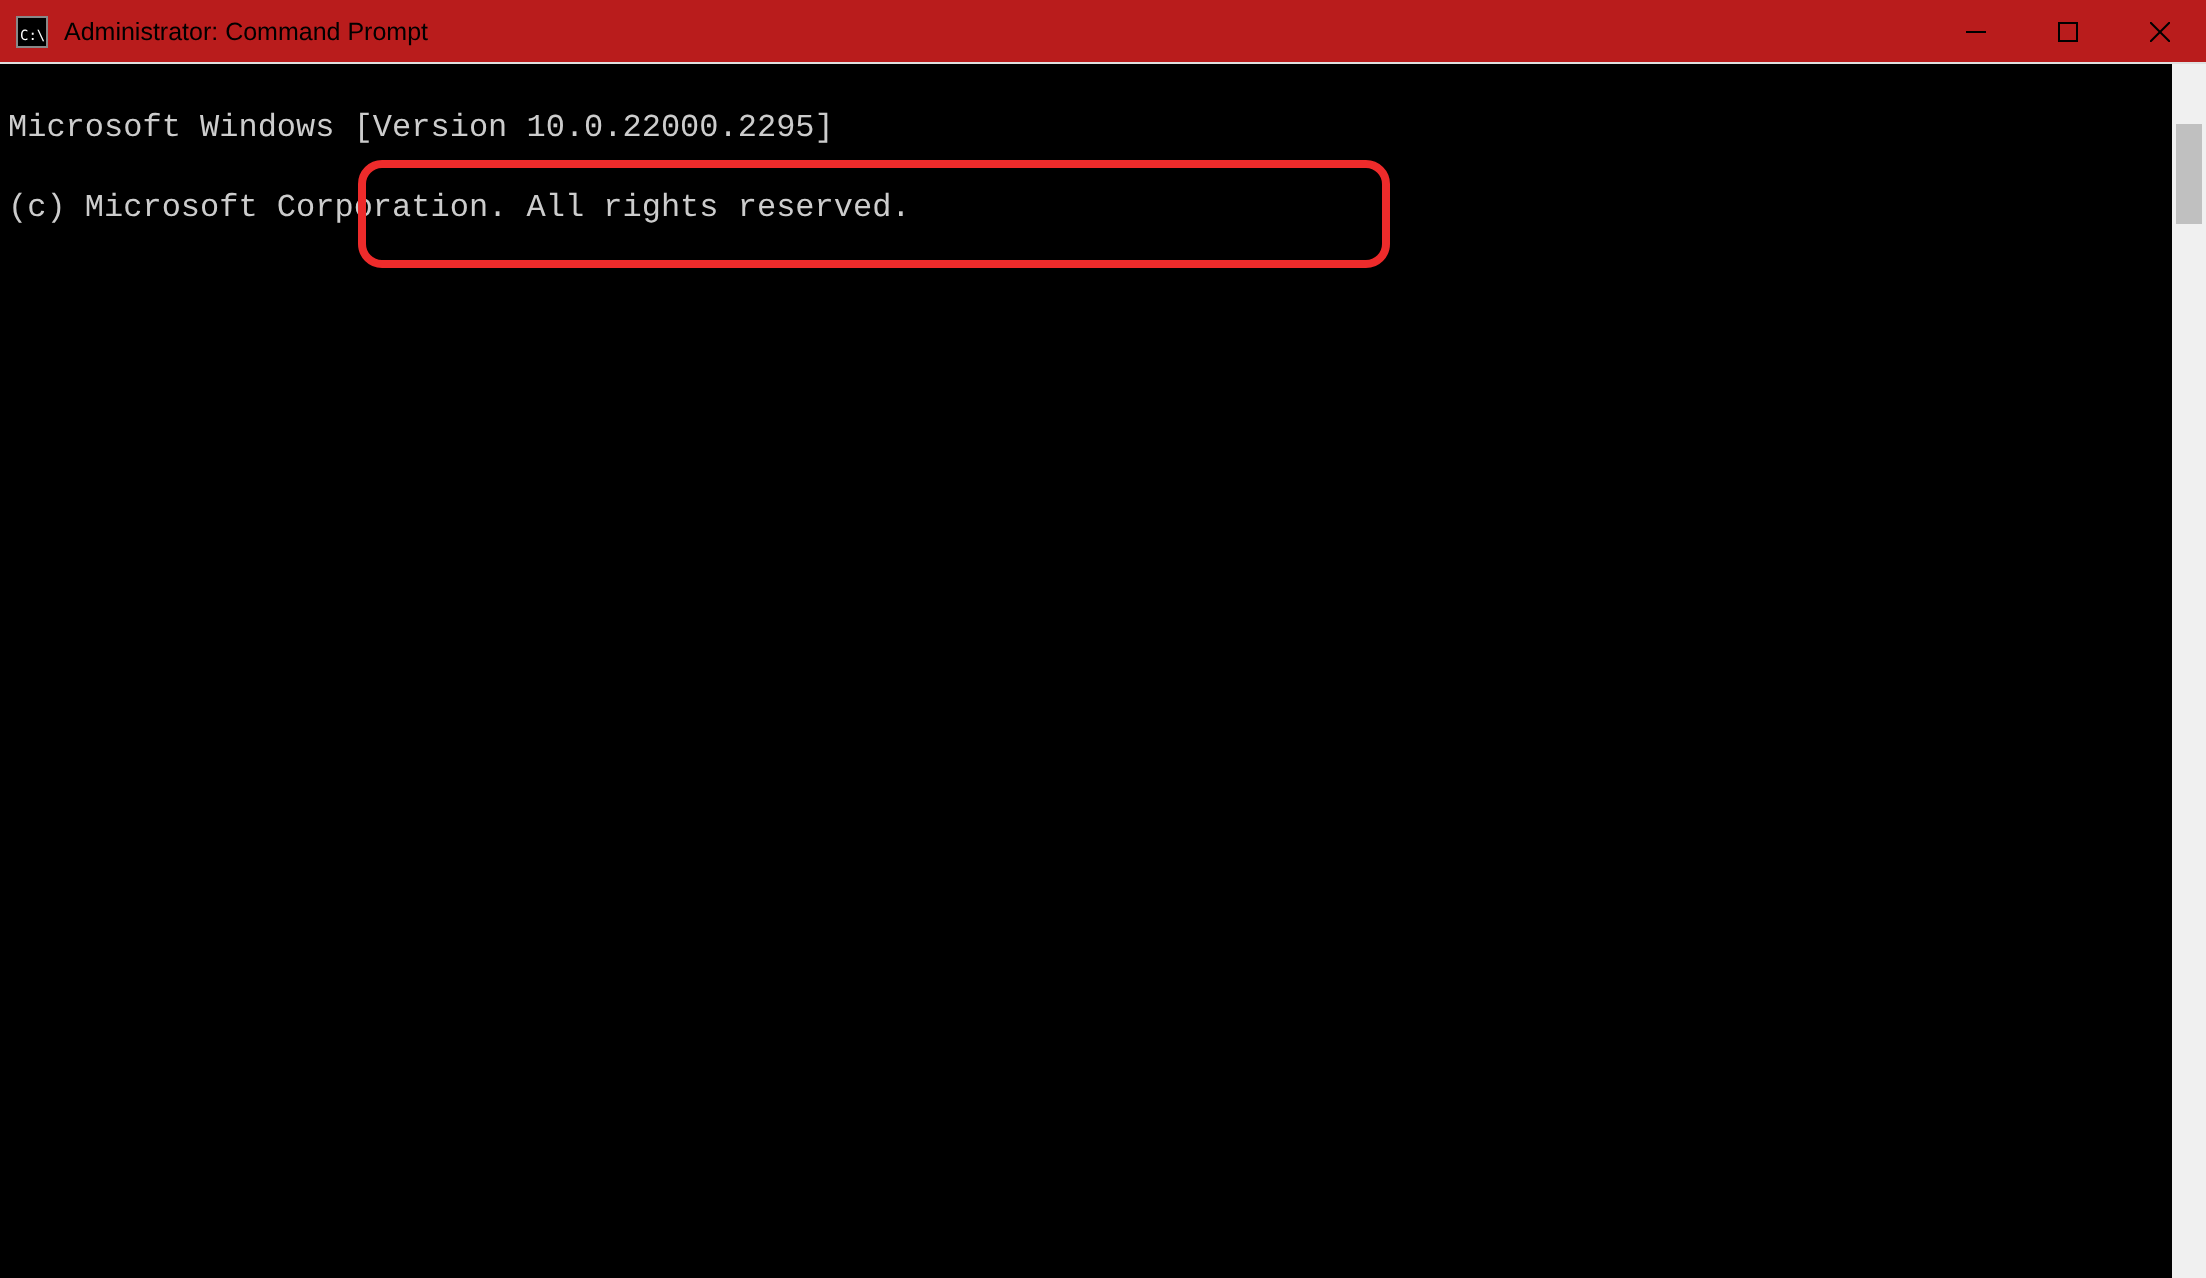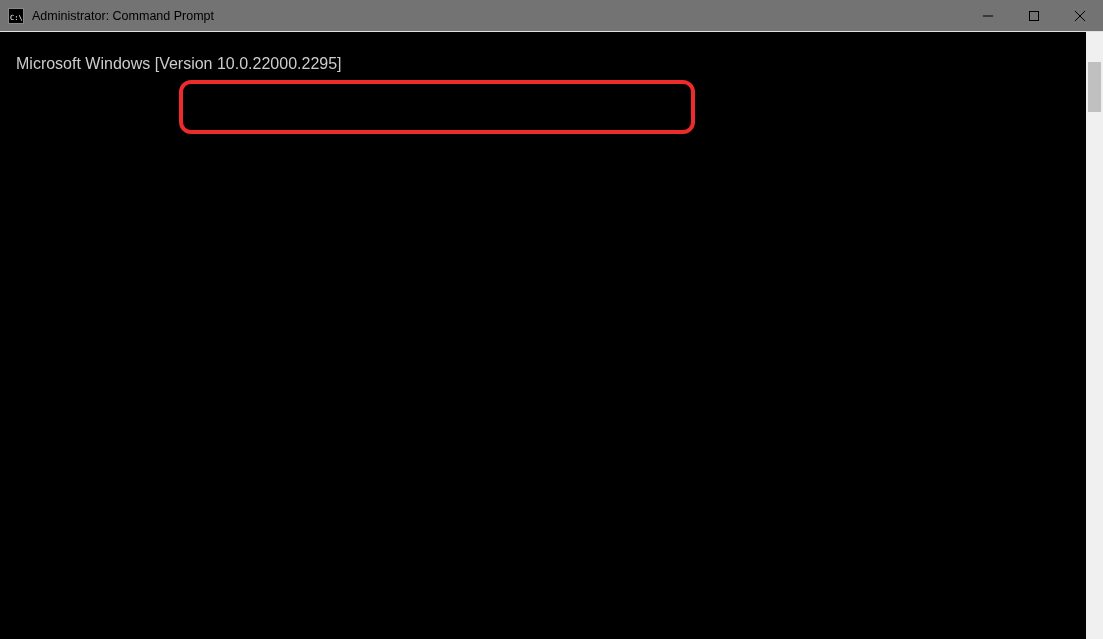--- a/index.html
+++ b/index.html
@@ -19,21 +19,21 @@
       width: 1103px;
       height: 639px;
       display: flex;
       flex-direction: column;
       background: #ffffff;
     }
     .titlebar {
       height: 32px;
       display: flex;
       align-items: center;
-      background: #737373;
+      background: #b91c1c;
       border-bottom: 1px solid #e0e0e0;
       padding-left: 8px;
     }
     .titlebar-icon {
       width: 16px;
       height: 16px;
       background: #000000;
       color: #ffffff;
       font-family: Consolas, monospace;
       font-size: 9px;
@@ -75,24 +75,24 @@
     }
     .terminal-wrap {
       flex: 1;
       position: relative;
       display: flex;
     }
     .terminal {
       flex: 1;
       background: #000000;
       color: #cccccc;
-      font-family: Liberation Sans, sans-serif;
+      font-family: Liberation Mono, monospace;
       font-size: 16px;
       line-height: 20px;
-      padding: 2px 16px;
+      padding: 2px 4px;
       white-space: pre;
       overflow: hidden;
       position: relative;
     }
     .scrollbar-track {
       width: 17px;
       background: #f0f0f0;
       position: relative;
     }
     .scrollbar-thumb {
@@ -143,20 +143,21 @@
         <svg viewBox="0 0 10 10">
             <line x1="0" y1="0" x2="10" y2="10" stroke="#000" stroke-width="1"></line>
             <line x1="10" y1="0" x2="0" y2="10" stroke="#000" stroke-width="1"></line>
           </svg>
       </div>
     </div>
   </div>
   <div class="terminal-wrap">
     <div class="terminal">
 <span class="term-line">Microsoft Windows [Version 10.0.22000.2295]</span>
+<span class="term-line">(c) Microsoft Corporation. All rights reserved.</span>
 <span class="term-line"></span>
     </div>
     <div class="scrollbar-track">
       <div class="scrollbar-thumb"></div>
     </div>
   </div>
 </div>
 
 <div class="highlight-box"></div>
 

